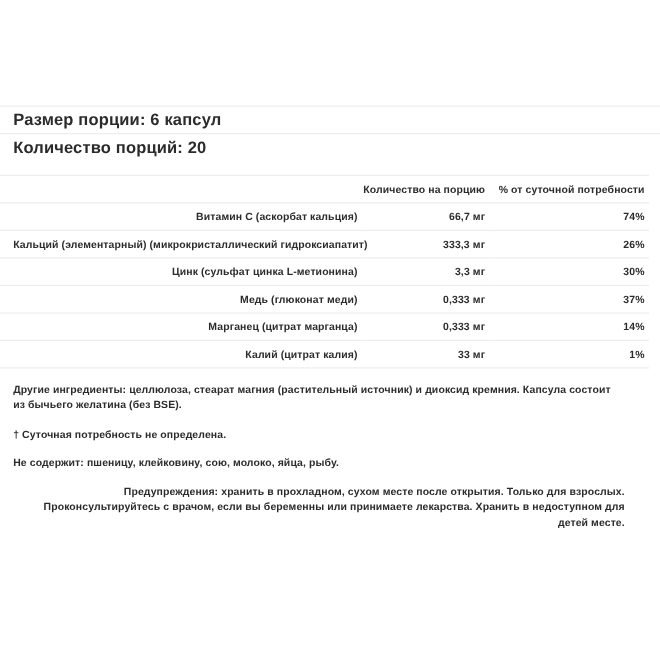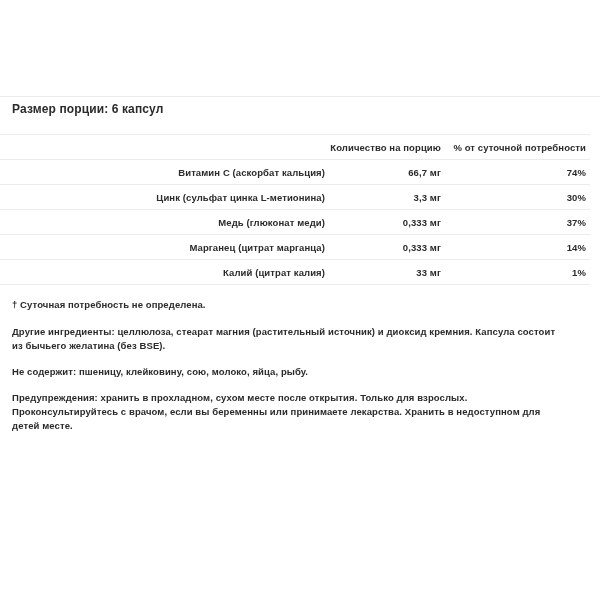--- a/index.html
+++ b/index.html
@@ -29,21 +29,21 @@
     left: 0;
     top: 96px;
     width: 600px;
   }
 
   
   .sep-row {
     box-sizing: border-box;
     border-top: 1px solid #ececec;
     padding: 6px 10px 5px 12px;
-    font-size: 12px;
+    font-size: 15px;
     font-weight: bold;
     line-height: 13px;
     letter-spacing: 0.01em;
     white-space: nowrap;
   }
 
   .serving-block .sep-row:first-child {
     border-top: 1px solid #ececec;
   }
 
@@ -99,31 +99,32 @@
     font-size: 9.5px;
     font-weight: bold;
     line-height: 14px;
     letter-spacing: 0.01em;
     color: #2b2b2b;
     margin: 0;
   }
   .fn-dagger   { padding-top: 13px; }
   .fn-other    { padding-top: 13px; }
   .fn-free     { padding-top: 12px; }
-  .fn-warn     { padding-top: 12px; }
+  .fn-warn     { padding-top: 12px; text-align: right; }
 </style>
 </head>
 <body>
 
 <div class="page">
 
   <div class="content">
 
     <div class="serving-block">
       <div class="sep-row">Размер порции: 6 капсул</div>
+      <div class="sep-row">Количество порций: 20</div>
       <div class="spacer"></div>
     </div>
 
     <table class="facts-table">
       <colgroup>
         <col class="c-name">
         <col class="c-amount">
         <col class="c-dv">
       </colgroup>
       <thead>
@@ -131,20 +132,25 @@
           <th class="c-name-cell"></th>
           <th>Количество на порцию</th>
           <th>% от суточной потребности</th>
         </tr>
       </thead>
       <tbody id="facts-body">
           <tr>
             <td class="c-name-cell">Витамин С (аскорбат кальция)</td>
             <td>66,7 мг</td>
             <td>74%</td>
+          </tr>
+          <tr>
+            <td class="c-name-cell">Кальций (элементарный) (микрокристаллический гидроксиапатит)</td>
+            <td>333,3 мг</td>
+            <td>26%</td>
           </tr>
           <tr>
             <td class="c-name-cell">Цинк (сульфат цинка L-метионина)</td>
             <td>3,3 мг</td>
             <td>30%</td>
           </tr>
           <tr>
             <td class="c-name-cell">Медь (глюконат меди)</td>
             <td>0,333 мг</td>
             <td>37%</td>
@@ -156,20 +162,20 @@
           </tr>
           <tr>
             <td class="c-name-cell">Калий (цитрат калия)</td>
             <td>33 мг</td>
             <td>1%</td>
           </tr>
         </tbody>
     </table>
 
     <div class="footnotes">
+      <p class="footnote fn-other">Другие ингредиенты: целлюлоза, стеарат магния (растительный источник) и диоксид кремния. Капсула состоит из бычьего желатина (без BSE).</p>
       <p class="footnote fn-dagger">† Суточная потребность не определена.</p>
-      <p class="footnote fn-other">Другие ингредиенты: целлюлоза, стеарат магния (растительный источник) и диоксид кремния. Капсула состоит из бычьего желатина (без BSE).</p>
       <p class="footnote fn-free">Не содержит: пшеницу, клейковину, сою, молоко, яйца, рыбу.</p>
       <p class="footnote fn-warn">Предупреждения: хранить в прохладном, сухом месте после открытия. Только для взрослых. Проконсультируйтесь с врачом, если вы беременны или принимаете лекарства. Хранить в недоступном для детей месте.</p>
     </div>
 
   </div>
 </div>
 
 </body></html>

